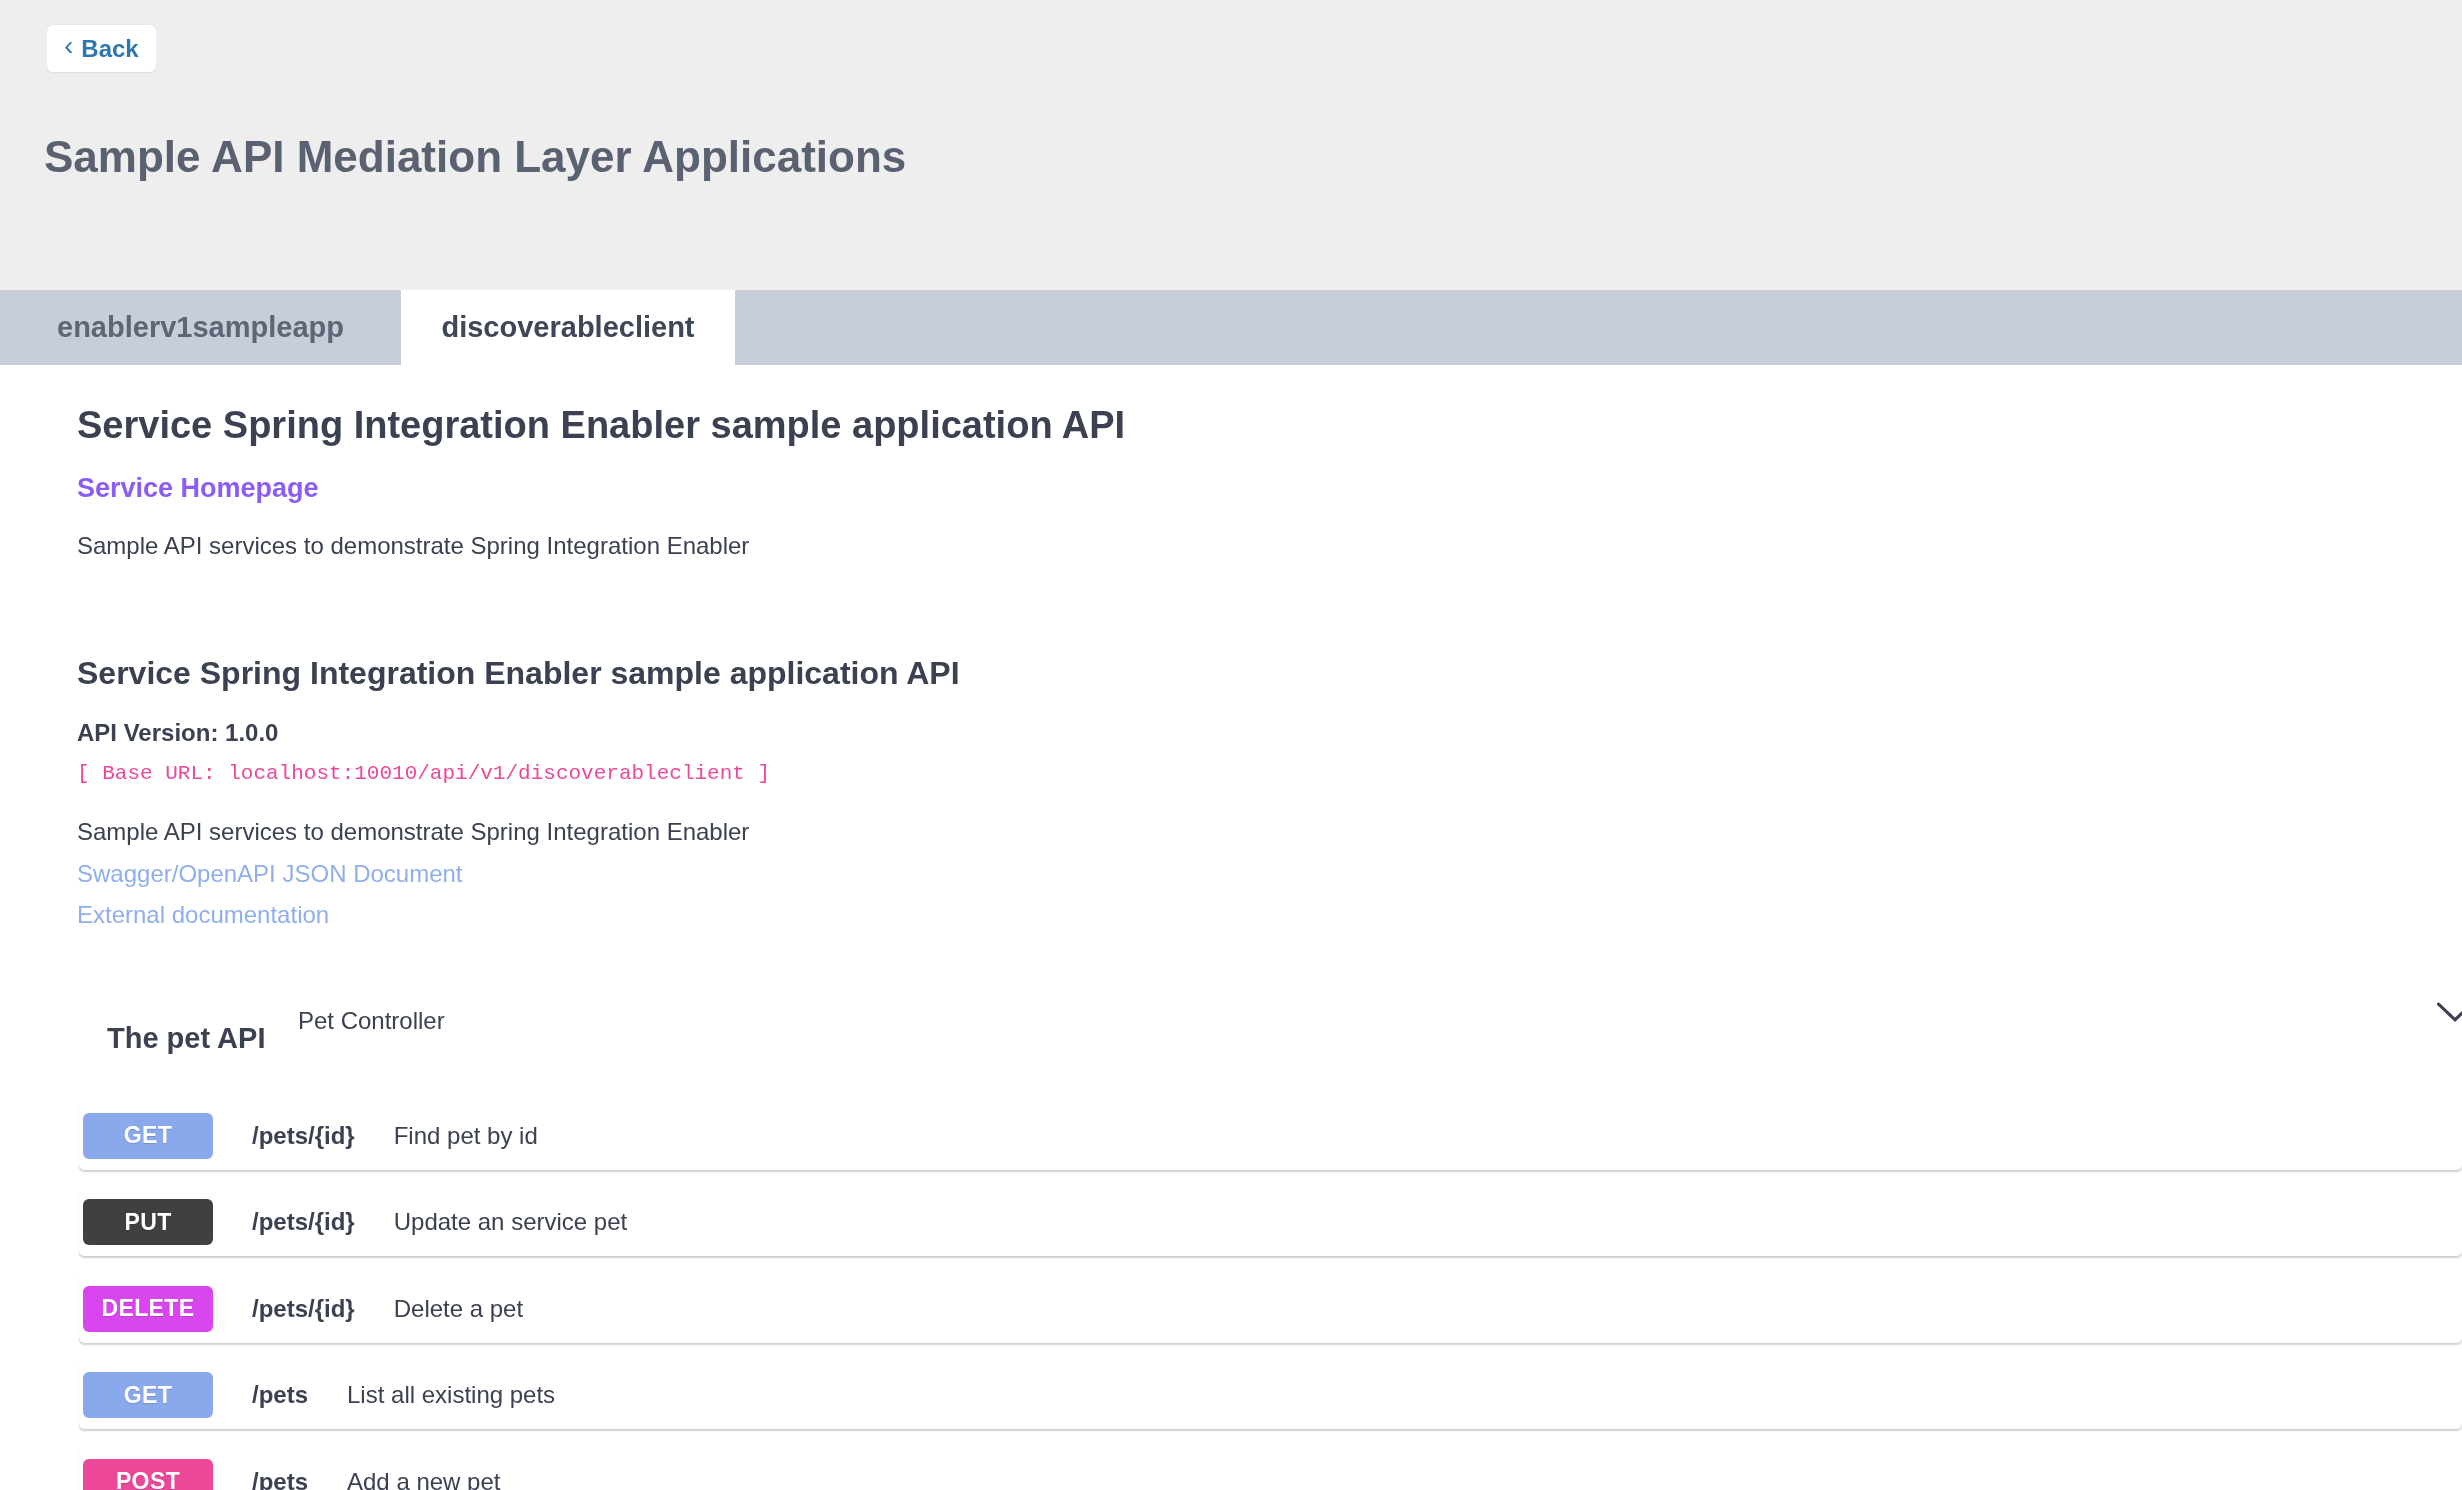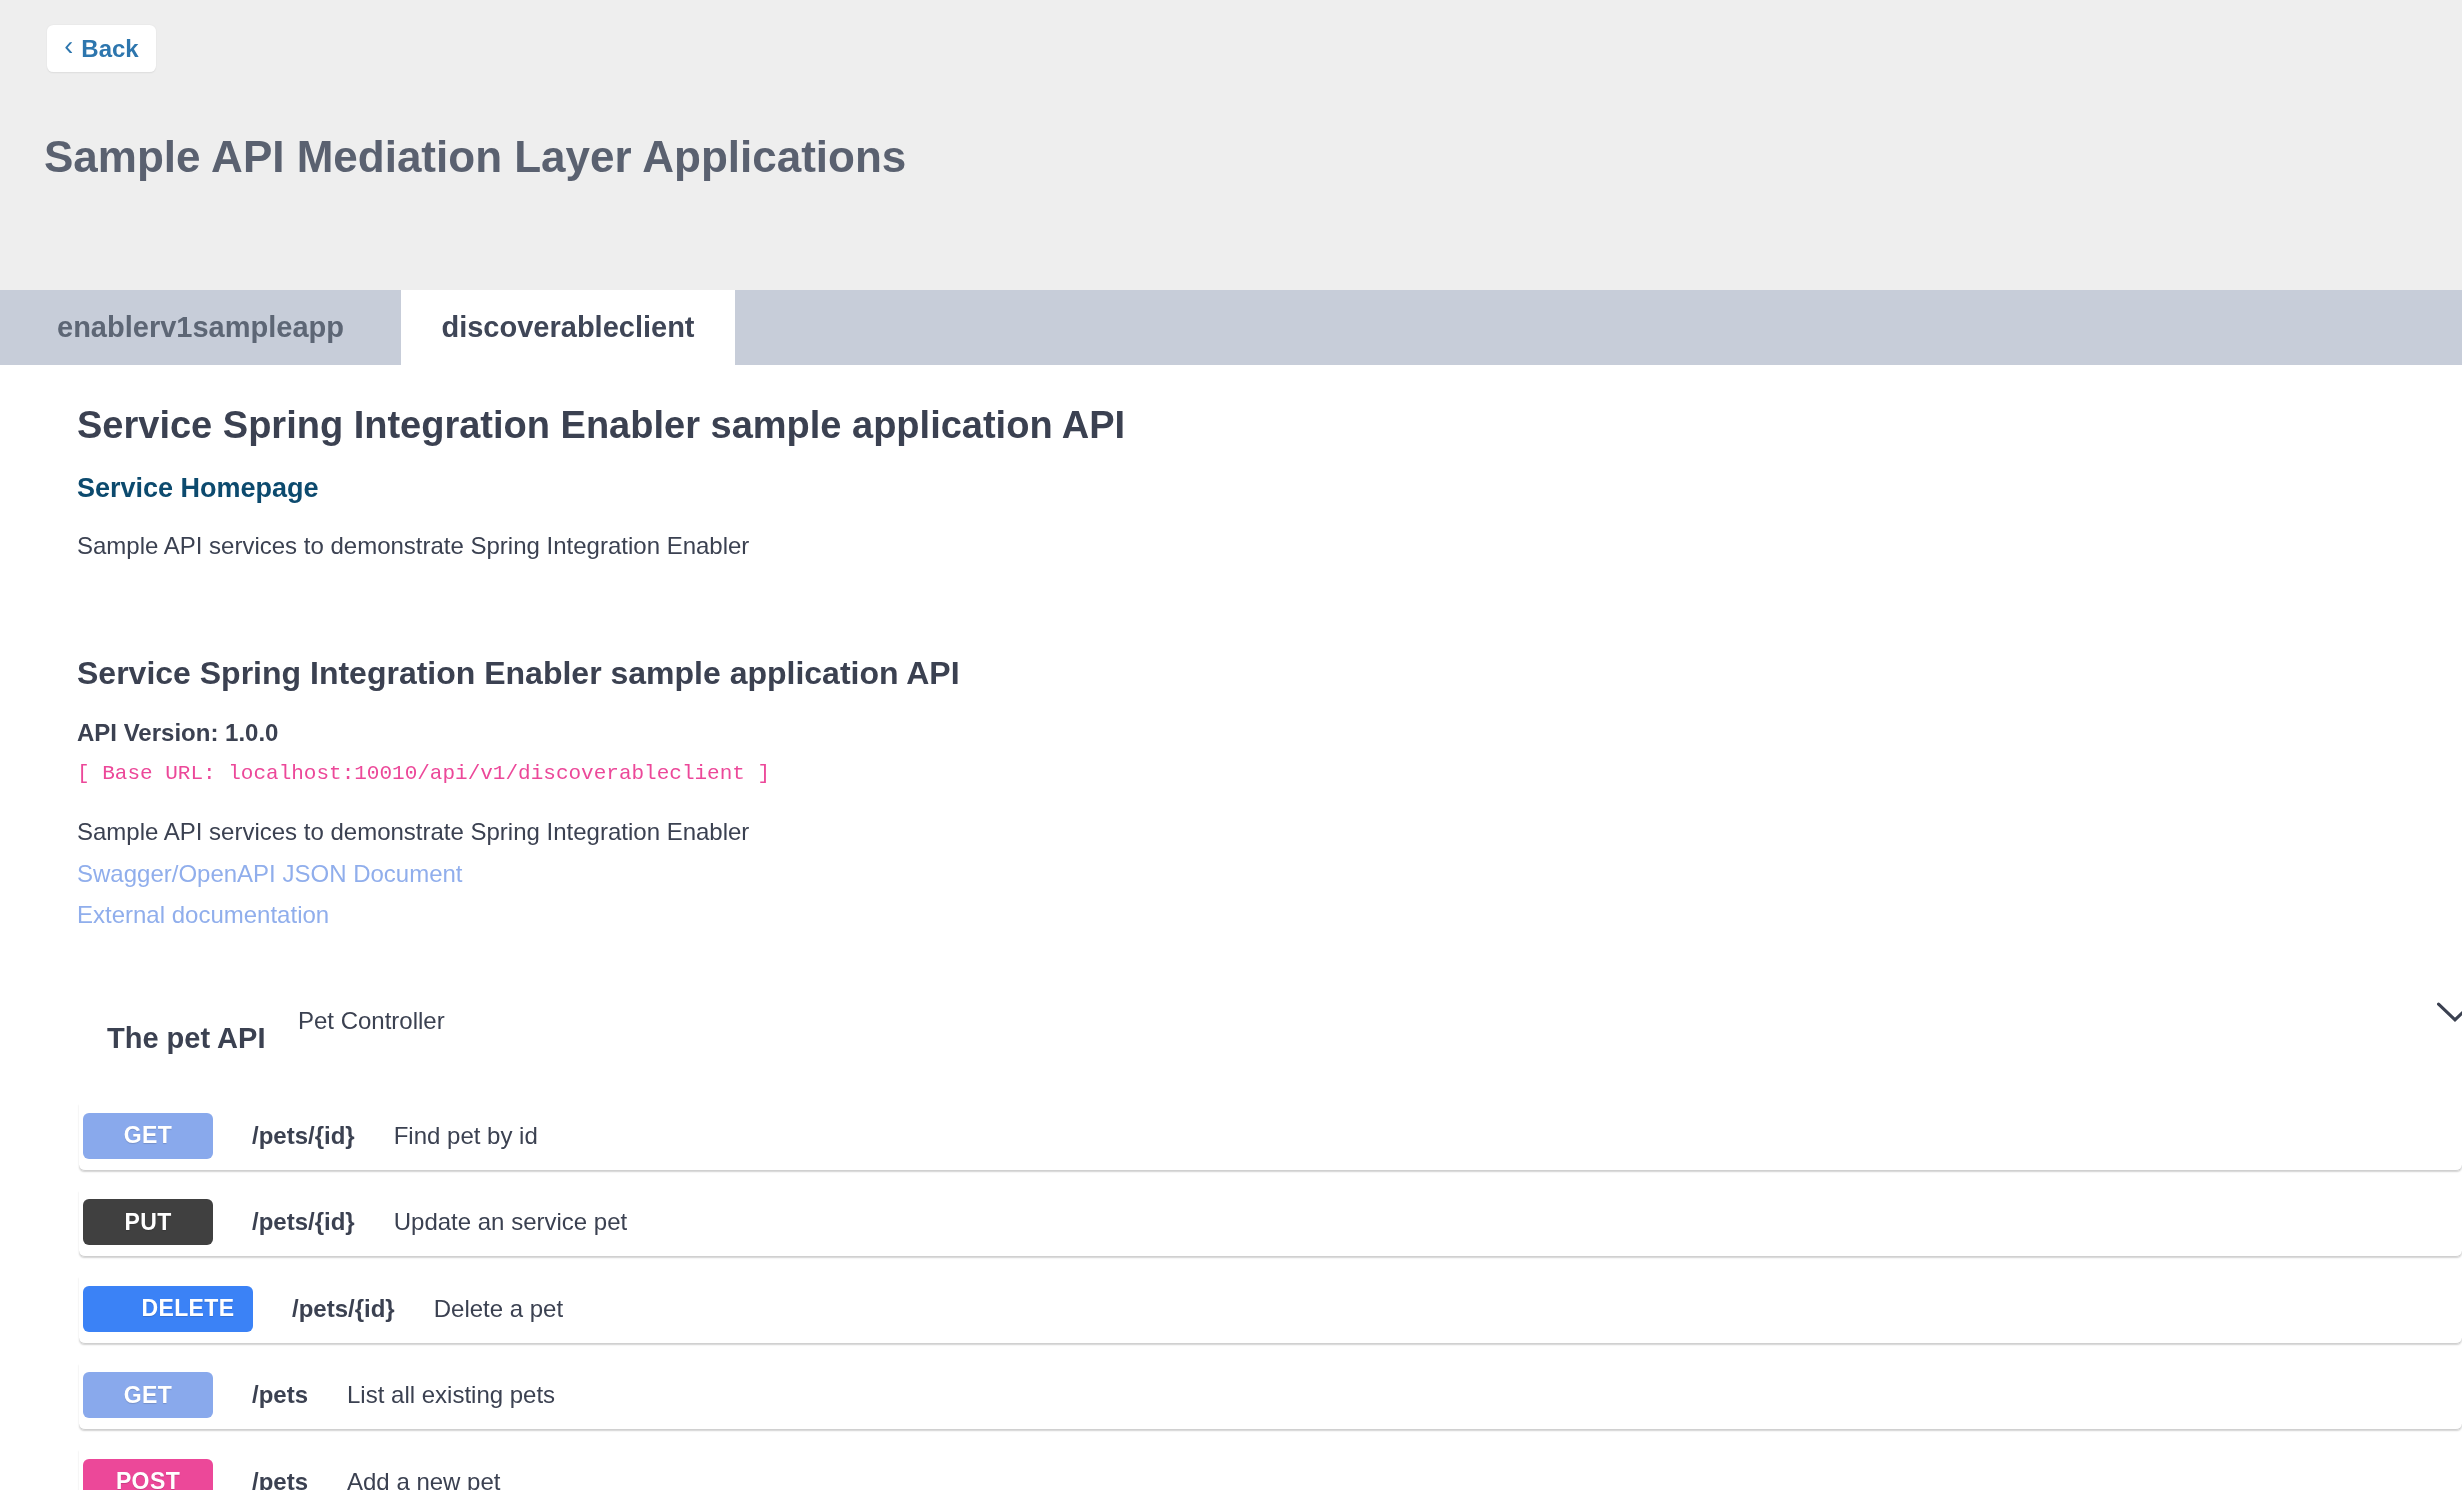--- a/index.html
+++ b/index.html
@@ -97,21 +97,21 @@
     font-size: 38px;
     line-height: 1.15;
     font-weight: bold;
     color: #3b4151;
   }
   .homepage-link {
     display: block;
     margin: 25px 0 0 77px;
     font-size: 27px;
     font-weight: bold;
-    color: #0c4a6e;
+    color: #8b5cf6;
     text-decoration: none;
     cursor: pointer;
     width: -moz-fit-content;
     width: fit-content;
   }
   .svc-desc {
     margin: 28px 0 0 77px;
     font-size: 24px;
     line-height: 28px;
     color: #3b4151;
@@ -272,21 +272,21 @@
           <span class="desc">Find pet by id</span>
         </div>
 
         <div class="oprow">
           <span class="badge" style="background-color: #404040;">PUT</span>
           <span class="path">/pets/{id}</span>
           <span class="desc">Update an service pet</span>
         </div>
 
         <div class="oprow">
-          <span class="badge" style="background-color: #3b82f6; padding-left: 40px;">DELETE</span>
+          <span class="badge" style="background-color: #d946ef;">DELETE</span>
           <span class="path">/pets/{id}</span>
           <span class="desc">Delete a pet</span>
         </div>
 
         <div class="oprow">
           <span class="badge" style="background-color: rgb(137, 169, 236);">GET</span>
           <span class="path">/pets</span>
           <span class="desc">List all existing pets</span>
         </div>
 

